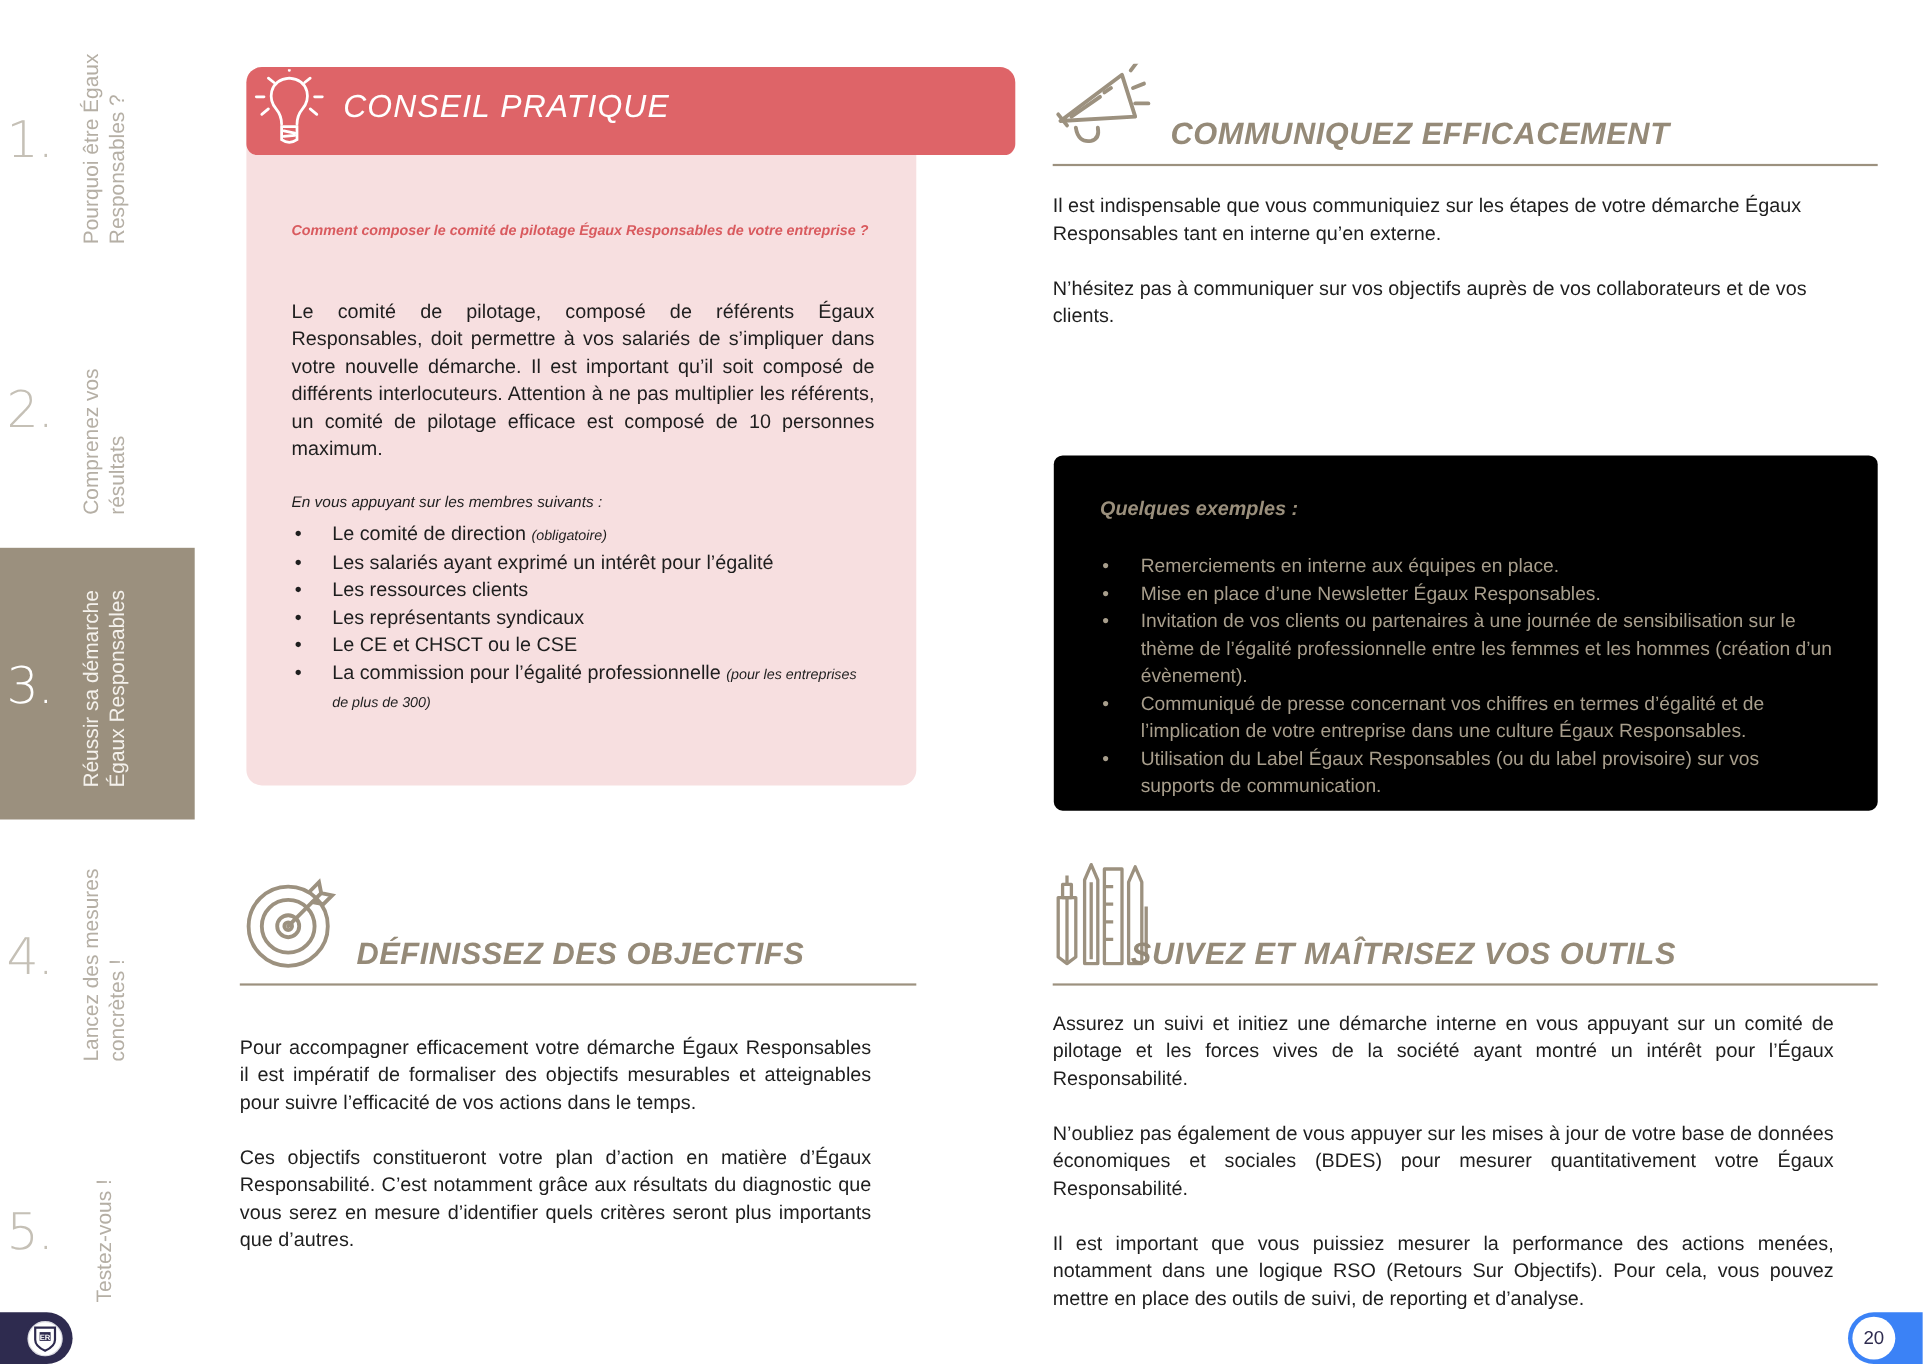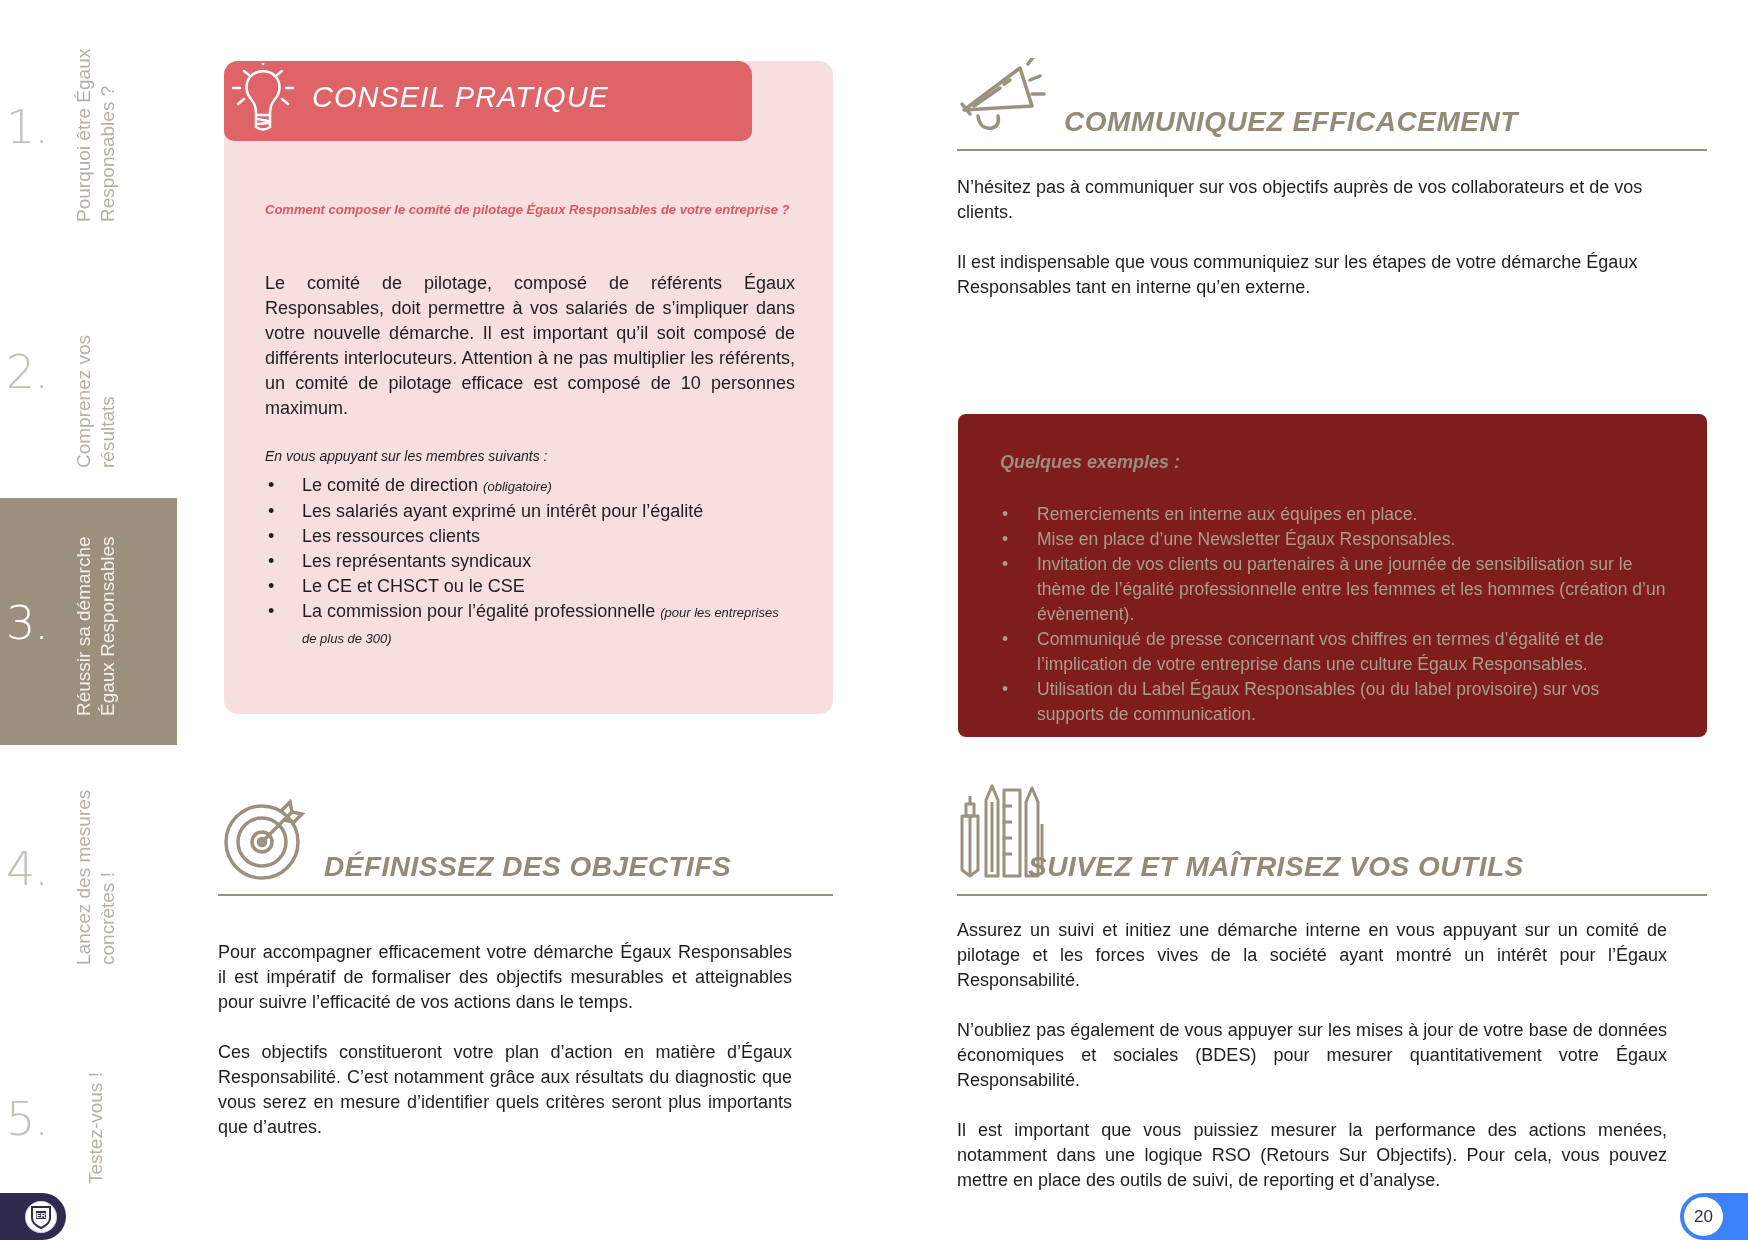--- a/index.html
+++ b/index.html
@@ -15,39 +15,39 @@
   .side-item.active .side-label { color: #f4f1ec; }
 
   .logo-tab { position: absolute; left: 0; top: 1193px; width: 66px; height: 47px; background: #2e2b4f; border-radius: 0 24px 24px 0; }
   .logo-circle { position: absolute; left: 22px; top: 5px; width: 38px; height: 38px; border-radius: 50%; background: #fff; border: 3px solid #2e2b4f; box-shadow: 0 0 0 1px #d8d8e0 inset; display:flex; align-items:center; justify-content:center; }
 
   .page-tab { position: absolute; left: 1680px; top: 1193px; width: 68px; height: 47px; background: #3b82f6; border-radius: 24px 0 0 24px; }
   .page-circle { position: absolute; left: 4px; top: 4px; width: 39px; height: 39px; border-radius: 50%; background: #fff; display: flex; align-items: center; justify-content: center; font-size: 17px; color: #2e2b4f; }
 
   
   .conseil { position: absolute; left: 224px; top: 61px; width: 609px; height: 653px; background: #f7dfe0; border-radius: 14px; }
-  .conseil-head { position: absolute; left: 0; top: 0; width: 528px; height: 80px; background: #de6468; border-radius: 14px 14px 10px 10px; }
+  .conseil-head { position: absolute; left: 0; top: 0; width: 699px; height: 80px; background: #de6468; border-radius: 14px 14px 10px 10px; }
   .conseil-title { position: absolute; left: 88px; top: 20px; font-size: 29px; font-style: italic; color: #fff; letter-spacing: 1px; font-weight: 300; }
   .bulb { position: absolute; left: 6px; top: 2px; }
   .conseil-q { position: absolute; left: 41px; top: 136px; width: 530px; font-size: 13px; line-height: 25px; font-weight: bold; font-style: italic; color: #d95a5e; }
   .conseil-p { position: absolute; left: 41px; top: 210px; width: 530px; font-size: 18px; line-height: 25px; text-align: justify; color: #1e1e1e; }
   .conseil-intro { position: absolute; left: 41px; top: 387px; font-size: 14px; font-style: italic; color: #1e1e1e; }
   .conseil-list { position: absolute; left: 41px; top: 412px; width: 530px; list-style: none; }
   .conseil-list li { position: relative; padding-left: 37px; font-size: 18px; line-height: 25px; color: #1e1e1e; }
   .conseil-list li .b { position: absolute; left: 3px; top: 0; }
   .note { font-style: italic; font-size: 13px; }
 
   
   .sec-title { position: absolute; font-size: 28px; font-weight: bold; font-style: italic; color: #958a78; letter-spacing: 0.5px; white-space: nowrap; }
   .rule { position: absolute; height: 2px; background: #9c917f; }
   .txt { position: absolute; font-size: 18px; line-height: 25px; color: #1e1e1e; text-align: justify; }
   .txt p { margin-bottom: 25px; }
 
   
-  .examples { position: absolute; left: 958px; top: 414px; width: 749px; height: 323px; background: #7f1d1d; border-radius: 8px; }
+  .examples { position: absolute; left: 958px; top: 414px; width: 749px; height: 323px; background: #000000; border-radius: 8px; }
   .ex-title { position: absolute; left: 42px; top: 38px; font-size: 18px; font-weight: bold; font-style: italic; color: #9a8f7c; }
   .ex-list { position: absolute; left: 42px; top: 88px; width: 667px; list-style: none; }
   .ex-list li { position: relative; padding-left: 37px; font-size: 17.5px; line-height: 25px; color: #a89e8c; }
   .ex-list li .b { position: absolute; left: 2px; top: 0; }
 </style>
 </head>
 <body>
 
 <div class="side-item" style="top:40px;height:240px;">
   <span class="side-num" style="top:60px;">1.</span>
@@ -133,22 +133,22 @@
     <line x1="16" y1="48" x2="42" y2="30"></line>
     <line x1="46" y1="26" x2="52" y2="22"></line>
     <line x1="70" y1="6" x2="76" y2="-2"></line>
     <line x1="72" y1="22" x2="82" y2="18"></line>
     <line x1="74" y1="36" x2="86" y2="36"></line>
   </g>
 </svg>
 <div class="sec-title" style="left:1064px;top:106px;">COMMUNIQUEZ EFFICACEMENT</div>
 <div class="rule" style="left:957px;top:149px;width:750px;"></div>
 <div class="txt" style="left:957px;top:175px;width:710px;text-align:left;">
+  <p>Il est indispensable que vous communiquiez sur les étapes de votre démarche Égaux Responsables tant en interne qu’en externe.</p>
   <p>N’hésitez pas à communiquer sur vos objectifs auprès de vos collaborateurs et de vos clients.</p>
-  <p>Il est indispensable que vous communiquiez sur les étapes de votre démarche Égaux Responsables tant en interne qu’en externe.</p>
 </div>
 
 <div class="examples">
   <div class="ex-title">Quelques exemples :</div>
   <ul class="ex-list">
     <li><span class="b">•</span><span>Remerciements en interne aux équipes en place.</span></li>
     <li><span class="b">•</span><span>Mise en place d’une Newsletter Égaux Responsables.</span></li>
     <li><span class="b">•</span><span>Invitation de vos clients ou partenaires à une journée de sensibilisation sur le thème de l’égalité professionnelle entre les femmes et les hommes (création d’un évènement).</span></li>
     <li><span class="b">•</span><span>Communiqué de presse concernant vos chiffres en termes d’égalité et de l’implication de votre entreprise dans une culture Égaux Responsables.</span></li>
     <li><span class="b">•</span><span>Utilisation du Label Égaux Responsables (ou du label provisoire) sur vos supports de communication.</span></li>

